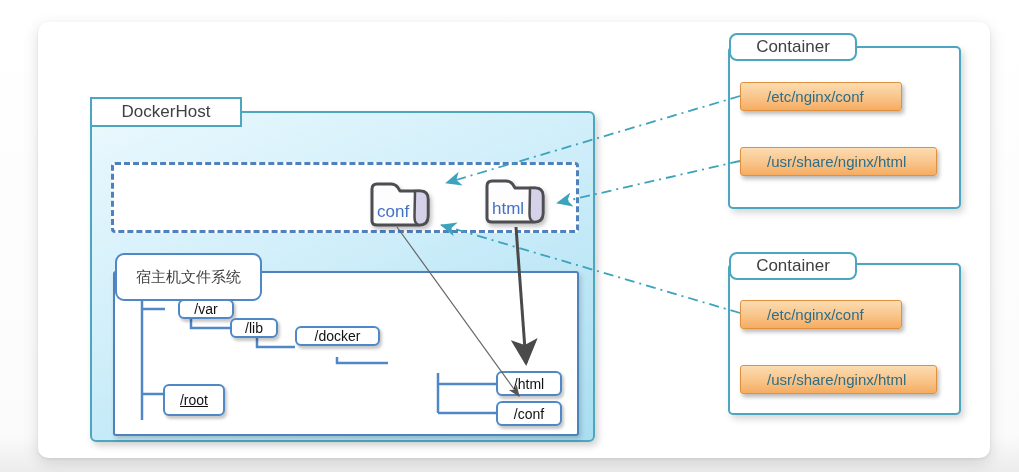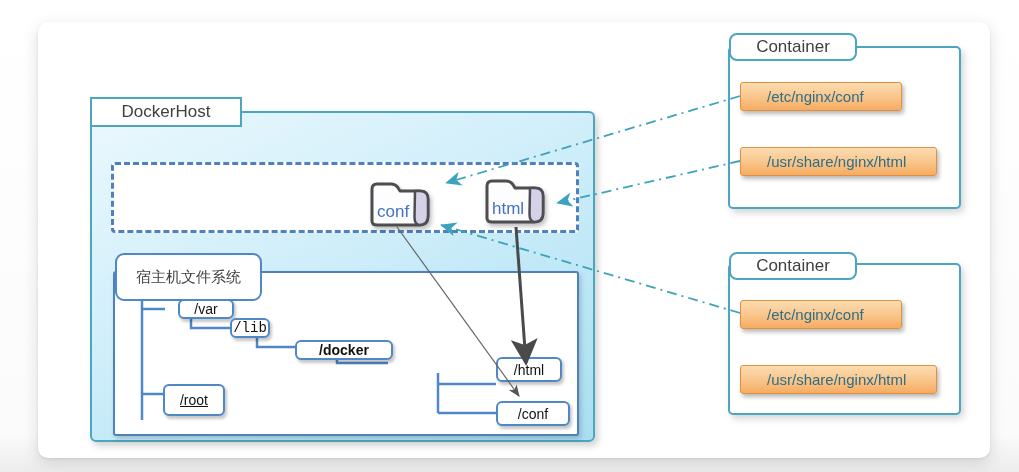--- a/index.html
+++ b/index.html
@@ -96,24 +96,24 @@
       <path d="M191 319 V328 H230"></path>
       <path d="M257 338 V347 H295"></path>
       <path d="M337 357 V363 H388"></path>
       <path d="M438 373 V413"></path>
       <path d="M438 384 H496"></path>
       <path d="M438 413 H496"></path>
     </g>
   </svg>
 
   <div class="tnode" style="left:158px;top:299px;width:56px;height:20px;margin-left:20px;">/var</div>
-  <div class="tnode" style="left:230px;top:318px;width:40px;height:20px;font-family:Liberation Mono, monospace;">/lib</div>
-  <div class="tnode" style="left:295px;top:340px;width:98px;height:20px;font-weight:bold;">/docker</div>
-  <div class="tnode" style="left:496px;top:357px;width:66px;height:25px;">/html</div>
-  <div class="tnode" style="left:496px;top:401px;width:74px;height:25px;">/conf</div>
+  <div class="tnode" style="left:230px;top:318px;width:48px;height:20px;">/lib</div>
+  <div class="tnode" style="left:295px;top:326px;width:85px;height:20px;">/docker</div>
+  <div class="tnode" style="left:496px;top:371px;width:66px;height:25px;">/html</div>
+  <div class="tnode" style="left:496px;top:401px;width:66px;height:25px;">/conf</div>
   <div class="tnode" style="left:163px;top:384px;width:62px;height:32px;text-decoration:underline;">/root</div>
 
   <svg class="folder" style="left:366px;top:175px;" width="68" height="54" viewBox="0 0 68 54">
     <path d="M6 46 V14 Q6 9 11 9 H25 Q29 9 31.5 12 L34 16 H54 Q62 16 62 24 V41 Q62 50 53 50 H11 Q6 50 6 46 Z" fill="#fdfdfe" stroke="#4d4d52" stroke-width="3" stroke-linejoin="round"></path>
     <path d="M49 16 H54 Q62 16 62 24 V41 Q62 50 53 50 Q48.5 49 48.5 42 Z" fill="#d5d1e9" stroke="#4d4d52" stroke-width="2.5" stroke-linejoin="round"></path>
     <text x="11" y="42">conf</text>
   </svg>
   <svg class="folder" style="left:481px;top:172px;" width="68" height="54" viewBox="0 0 68 54">
     <path d="M6 46 V14 Q6 9 11 9 H25 Q29 9 31.5 12 L34 16 H54 Q62 16 62 24 V41 Q62 50 53 50 H11 Q6 50 6 46 Z" fill="#fdfdfe" stroke="#4d4d52" stroke-width="3" stroke-linejoin="round"></path>
     <path d="M49 16 H54 Q62 16 62 24 V41 Q62 50 53 50 Q48.5 49 48.5 42 Z" fill="#d5d1e9" stroke="#4d4d52" stroke-width="2.5" stroke-linejoin="round"></path>

